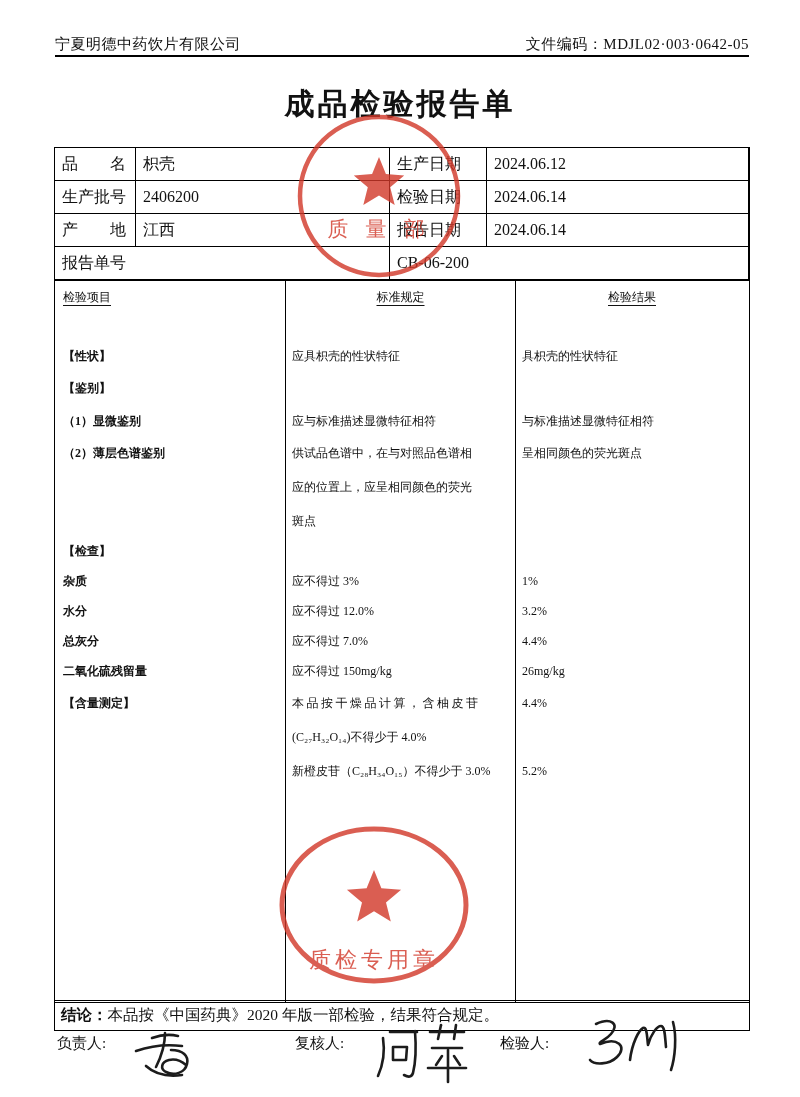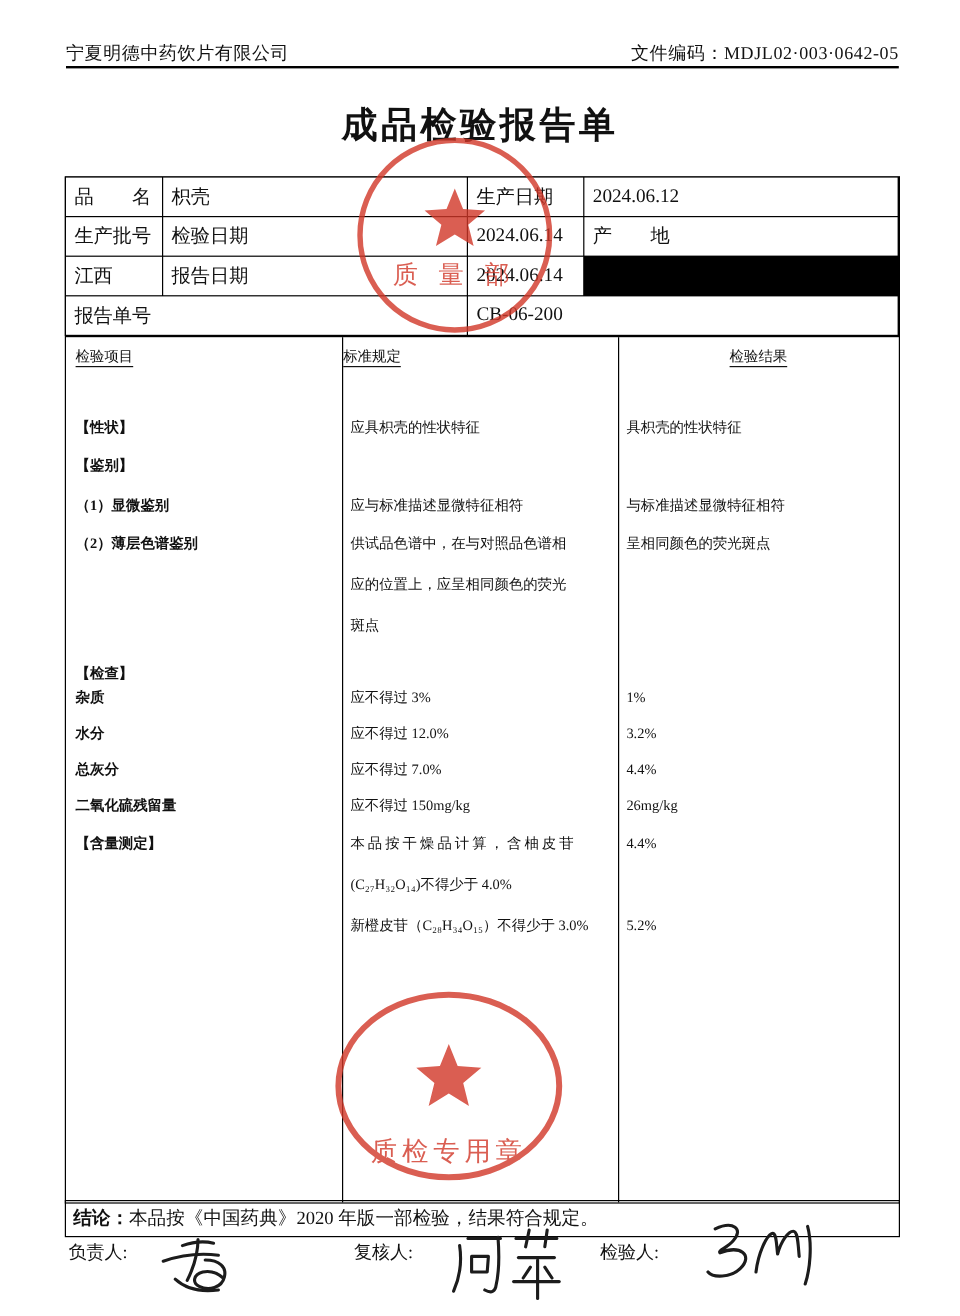--- a/index.html
+++ b/index.html
@@ -25,21 +25,21 @@
   .span2b{grid-column:3 / span 2;text-align:center;}
 
   
   .main-table{position:absolute;left:54px;top:280px;width:694px;height:721px;
               border:1px solid #000;background:#fff;font-size:12px;}
   .vline{position:absolute;top:0;bottom:0;width:1px;background:#000;}
   .v1{left:230px;} .v2{left:460px;}
   .col-head{position:absolute;top:8px;white-space:nowrap;}
   .col-head span{text-decoration:underline;text-underline-offset:4px;}
   .ch-item{left:8px;}
-  .ch-standard{left:231px;width:229px;text-align:left;}
+  .ch-standard{left:231px;width:229px;text-align:center;}
   .ch-result{left:461px;width:232px;text-align:center;}
   .ln{position:absolute;white-space:nowrap;line-height:20px;}
   .col-item .ln{left:8px;font-weight:bold;}
   .col-standard .ln{left:237px;}
   .col-result .ln{left:467px;}
   .justified{letter-spacing:2.5px;}
 
   
   .conclusion-row{position:absolute;left:54px;top:1000px;width:694px;height:29px;
                   border:1px solid #000;display:flex;align-items:center;
@@ -69,20 +69,21 @@
 
   <div class="doc-title">成品检验报告单</div>
 
   <div class="info-table">
     <div>品　　名</div>
     <div>枳壳</div>
     <div>生产日期</div>
     <div>2024.06.12</div>
 
     <div>生产批号</div>
+    <div>2406200</div>
     <div>检验日期</div>
     <div>2024.06.14</div>
 
     <div>产　　地</div>
     <div>江西</div>
     <div>报告日期</div>
     <div>2024.06.14</div>
 
     <div class="span2a">报告单号</div>
     <div class="span2b">CB-06-200</div>
@@ -94,21 +95,21 @@
 
     <div class="col-head ch-item"><span>检验项目</span></div>
     <div class="col-head ch-standard"><span>标准规定</span></div>
     <div class="col-head ch-result"><span>检验结果</span></div>
 
     <div class="col-item">
       <div class="ln" style="top:65px">【性状】</div>
       <div class="ln" style="top:97px">【鉴别】</div>
       <div class="ln" style="top:130px">（1）显微鉴别</div>
       <div class="ln" style="top:162px">（2）薄层色谱鉴别</div>
-      <div class="ln" style="top:270px">【检查】</div>
+      <div class="ln" style="top:260px">【检查】</div>
       <div class="ln" style="top:290px">杂质</div>
       <div class="ln" style="top:320px">水分</div>
       <div class="ln" style="top:350px">总灰分</div>
       <div class="ln" style="top:380px">二氧化硫残留量</div>
       <div class="ln" style="top:412px">【含量测定】</div>
     </div>
 
     <div class="col-standard">
       <div class="ln" style="top:65px">应具枳壳的性状特征</div>
       <div class="ln" style="top:130px">应与标准描述显微特征相符</div>

